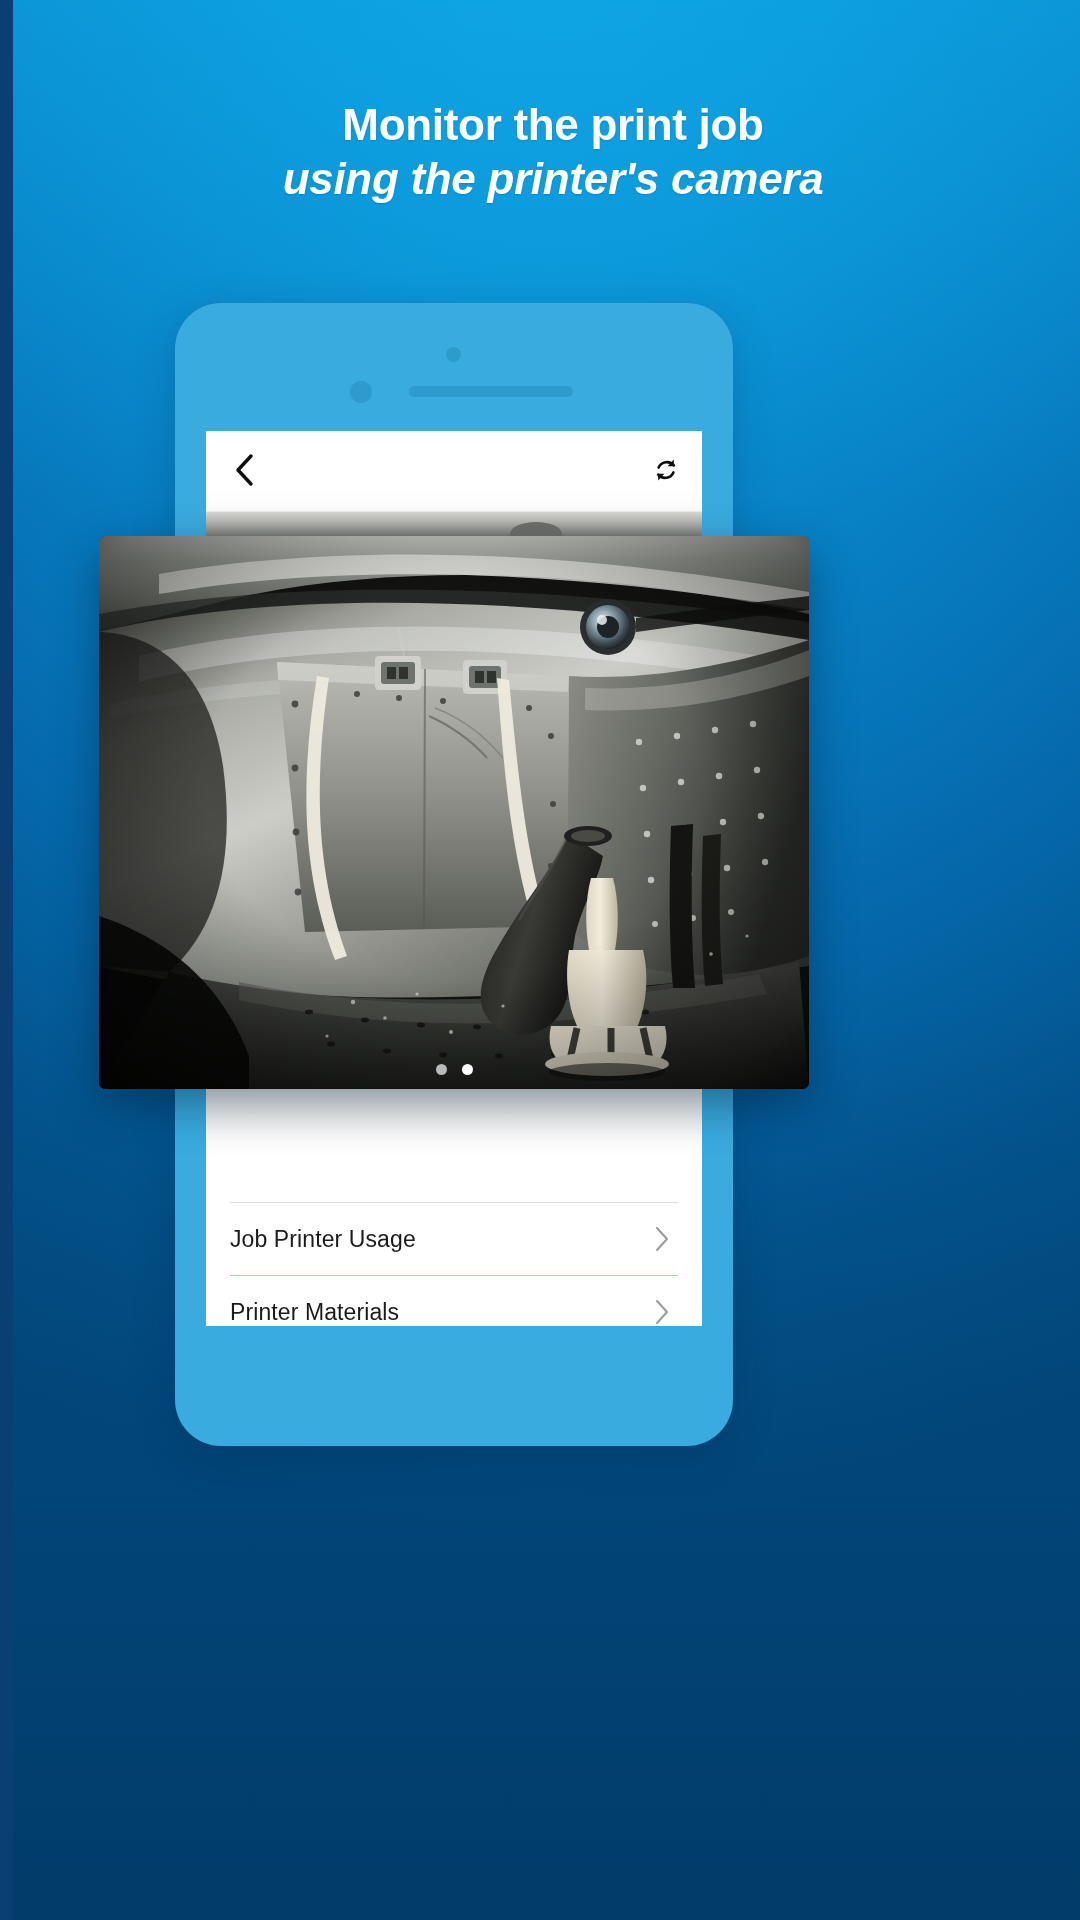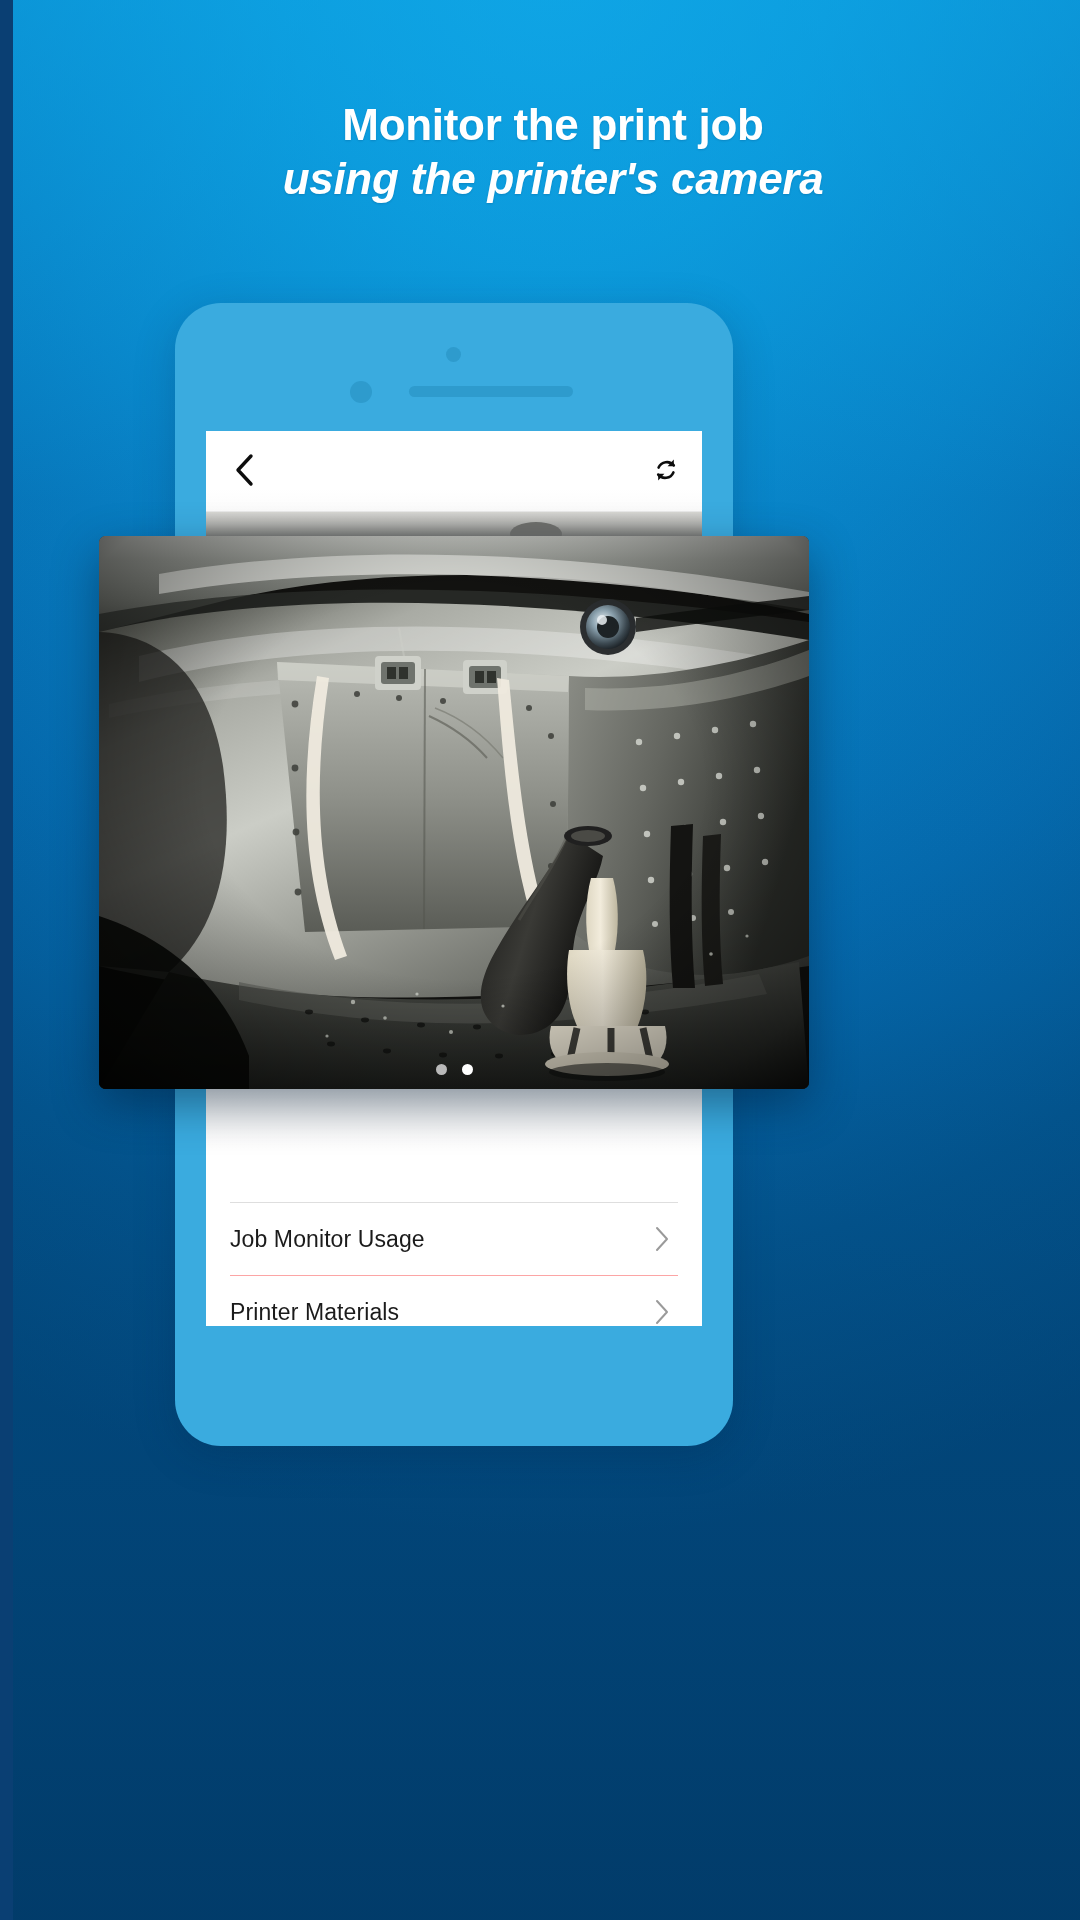--- a/index.html
+++ b/index.html
@@ -248,21 +248,21 @@
         <rect y="0" width="496" height="34" fill="url(#sA)"></rect>
         <rect y="34" width="496" height="18" fill="#8e8e8a"></rect>
         <ellipse cx="330" cy="22" rx="26" ry="12" fill="#6f6f6b"></ellipse>
       </svg>
     </div>
 
     <div class="app-blank"></div>
 
     <div class="list">
       <div class="list-row">
-        <span class="list-label">Job Monitor Usage</span>
+        <span class="list-label">Job Printer Usage</span>
         <span class="list-chev">
           <svg width="16" height="26" viewBox="0 0 16 26" fill="none">
             <path d="M3 2 L13 13 L3 24" stroke="#9a9a9a" stroke-width="2" stroke-linecap="round" stroke-linejoin="round"></path>
           </svg>
         </span>
       </div>
       <div class="list-row">
         <span class="list-label">Printer Materials</span>
         <span class="list-chev">
           <svg width="16" height="26" viewBox="0 0 16 26" fill="none">

